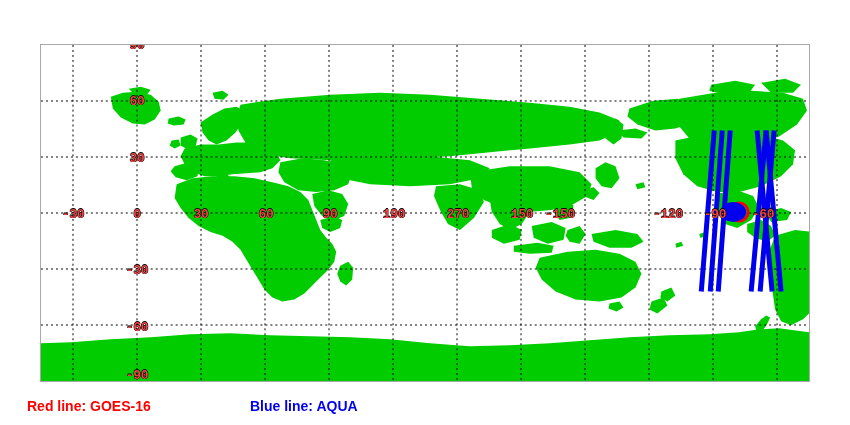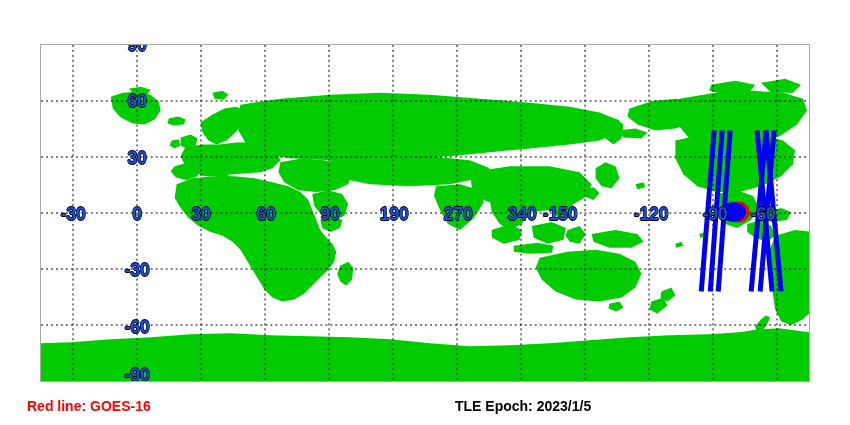--- a/index.html
+++ b/index.html
@@ -40,23 +40,23 @@
     position: absolute;
     left: 0; top: 0;
     width: 100%;
     height: 100%;
     display: block;
   }
 
   
   .tick-label {
     position: absolute;
-    color: #1d4ed8;
-    font-family: Liberation Sans, sans-serif;
-    font-size: 18px;
+    color: #ef4444;
+    font-family: Liberation Mono, monospace;
+    font-size: 13px;
     font-weight: bold;
     white-space: nowrap;
     line-height: 1;
     letter-spacing: -0.3px;
     text-shadow:
        0.6px 0 0 #000, -0.6px 0 0 #000,
        0 0.6px 0 #000, 0 -0.6px 0 #000;
   }
   .lon-label { transform: translate(-50%, -50%); }
   .lat-label { transform: translate(-50%, -50%); }
@@ -208,43 +208,43 @@
 
     </svg>
 
     <div class="tick-label lon-label" style="left:32px;  top:169px;">-30</div>
     <div class="tick-label lon-label" style="left:96px;  top:169px;">0</div>
     <div class="tick-label lon-label" style="left:160px; top:169px;">30</div>
     <div class="tick-label lon-label" style="left:225px; top:169px;">60</div>
     <div class="tick-label lon-label" style="left:289px; top:169px;">90</div>
     <div class="tick-label lon-label" style="left:353px; top:169px;">190</div>
     <div class="tick-label lon-label" style="left:417px; top:169px;">270</div>
-    <div class="tick-label lon-label" style="left:481px; top:169px;">340</div>
+    <div class="tick-label lon-label" style="left:481px; top:169px;">150</div>
     <div class="tick-label lon-label" style="left:519px; top:169px;">-150</div>
-    <div class="tick-label lon-label" style="left:610px; top:169px;">-120</div>
+    <div class="tick-label lon-label" style="left:627px; top:169px;">-120</div>
     <div class="tick-label lon-label" style="left:674px; top:169px;">-90</div>
     <div class="tick-label lon-label" style="left:722px; top:169px;">-60</div>
 
     <div class="tick-label lat-label" style="left:96px; top:0px;">90</div>
     <div class="tick-label lat-label" style="left:96px; top:56px;">60</div>
     <div class="tick-label lat-label" style="left:96px; top:113px;">30</div>
     <div class="tick-label lat-label" style="left:96px; top:225px;">-30</div>
     <div class="tick-label lat-label" style="left:96px; top:282px;">-60</div>
     <div class="tick-label lat-label" style="left:96px; top:330px;">-90</div>
 
   </div>
 
   <div id="caption">
 
     <div id="caption-red" class="caption-item" style="color:#ff0000;text-align:center;">
       <span class="cap-key">Red line:</span>
       <span class="cap-val">GOES-16</span>
     </div>
 
-
-    <div id="caption-epoch" class="caption-item">
-      <span class="cap-key">TLE Epoch:</span>
-      <span class="cap-val">2023/1/5</span>
+    <div id="caption-blue" class="caption-item" style="color:#0000ee;">
+      <span class="cap-key">Blue line:</span>
+      <span class="cap-val">AQUA</span>
     </div>
 
+
   </div>
 
 </div>
 
 </body></html>

